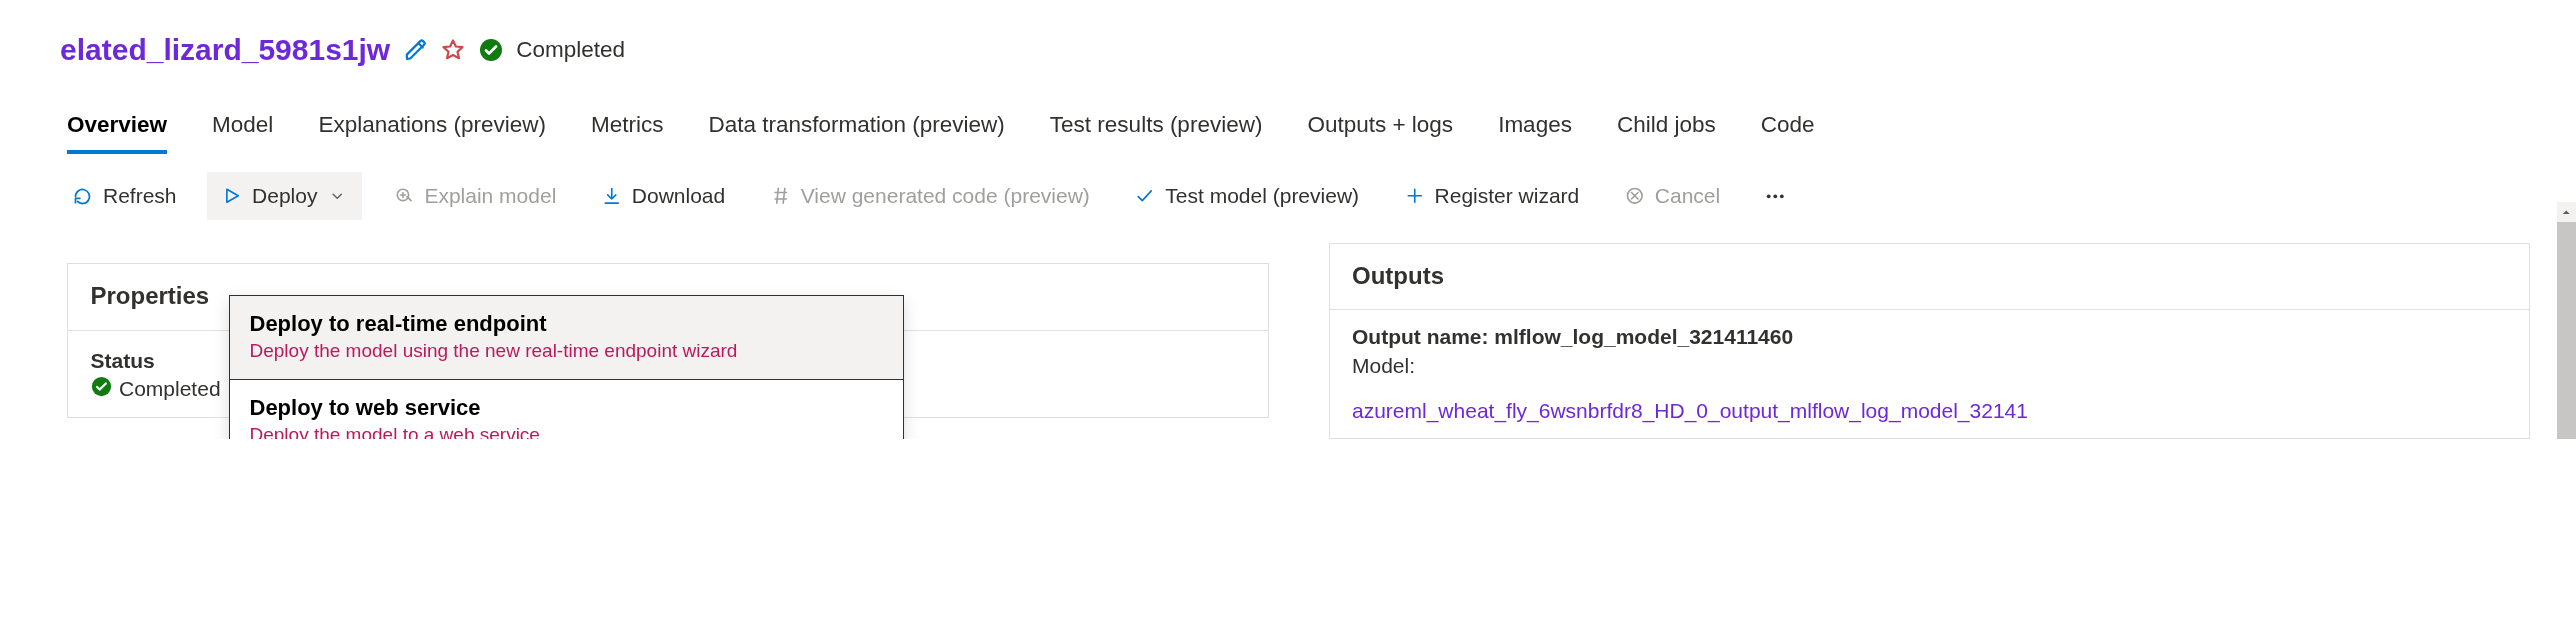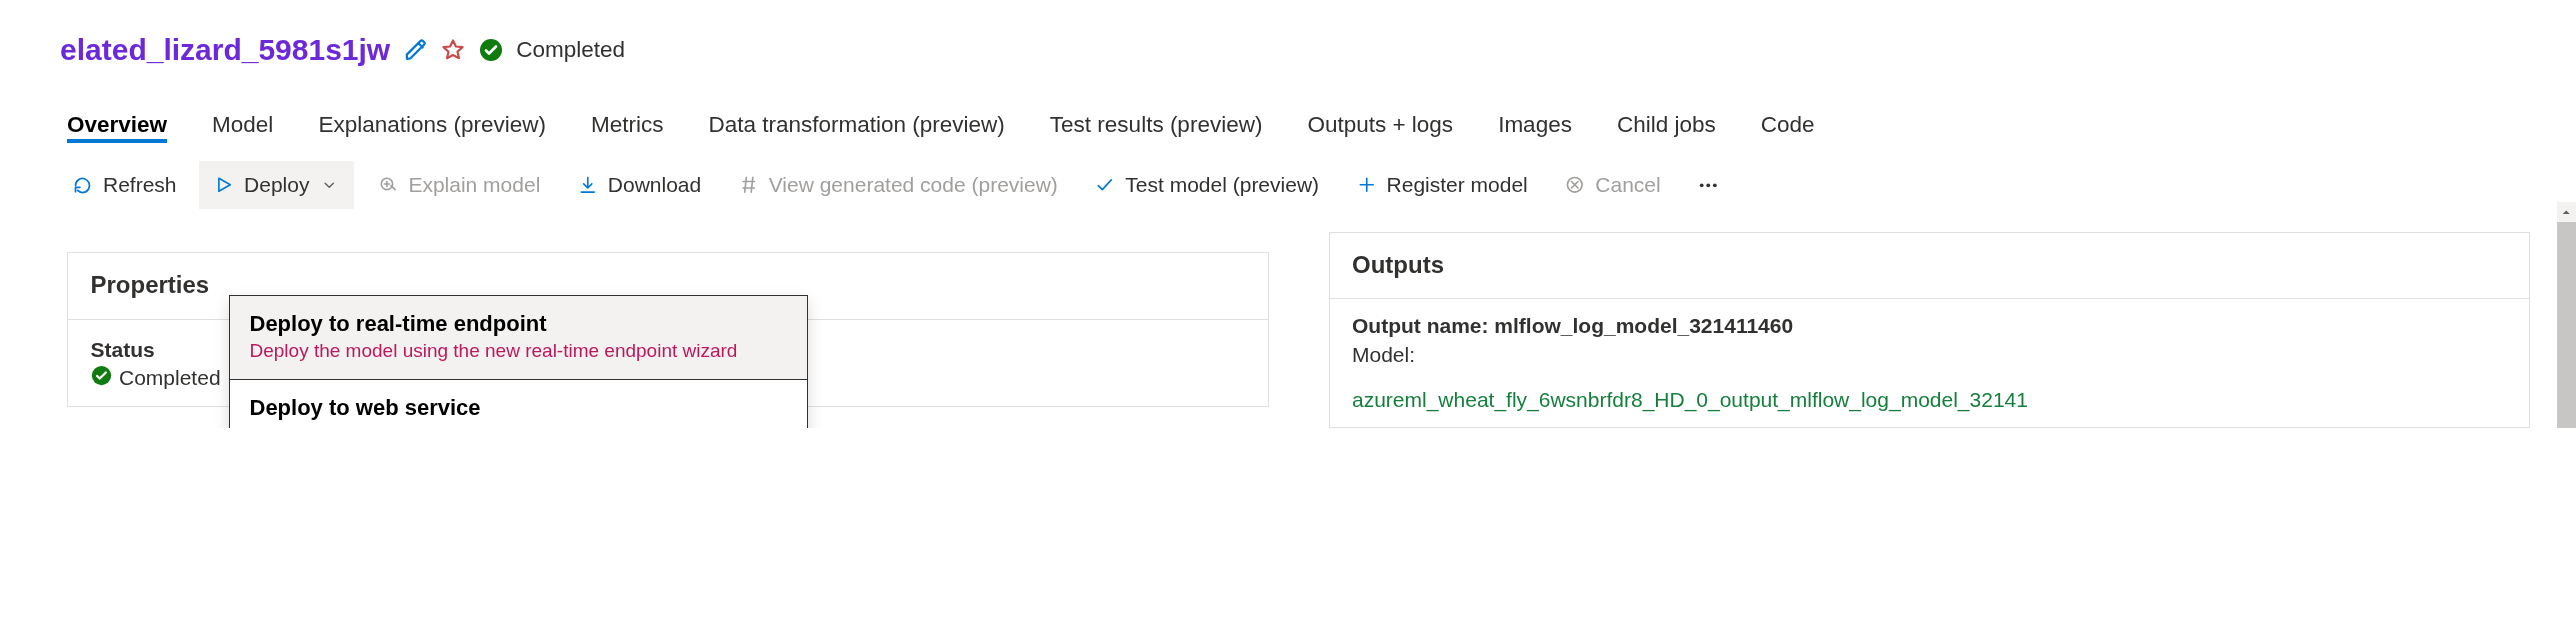--- a/index.html
+++ b/index.html
@@ -22,49 +22,49 @@
       color: #6d28d9;
     }
     .icon-btn { display: inline-flex; align-items: center; justify-content: center; }
     .tabs {
       display: flex;
       gap: 45px;
       padding: 13.5px 0 0 67px;
       border-bottom: none;
       font-size: 22.5px;
     }
-    .tab { padding: 6px 0 1px 0; color: #323130; cursor: pointer; }
+    .tab { padding: 6px 0 12px 0; color: #323130; cursor: pointer; }
     .tab.active {
       color: #000;
       font-weight: 600;
       border-bottom: 4.5px solid #0078d4;
     }
     .toolbar {
       display: flex;
       align-items: center;
-      gap: 9px;
+      gap: 17px;
       padding: 18px 0 19.5px 58px;
       font-size: 21px;
     }
     .tool-item {
       display: inline-flex;
       align-items: center;
       gap: 9px;
       padding: 12px 13.5px;
       cursor: pointer;
       white-space: nowrap;
     }
     .tool-item.disabled { color: #a19f9d; }
     .tool-item.deploy { background: #f3f2f1; }
     .tool-icon { display: inline-flex; width: 22.5px; height: 22.5px; align-items: center; justify-content: center; }
     .dropdown {
       position: absolute;
       left: 229px;
       top: 295px;
-      width: 579px;
+      width: 675px;
       background: #fff;
       border: 1.5px solid #323130;
       box-shadow: 0 6px 15px rgba(0,0,0,.15);
       z-index: 100;
     }
     .dropdown-item {
       padding: 15px 19.5px 16.5px 19.5px;
       cursor: pointer;
     }
     .dropdown-item.hover { background: #f3f2f1; border-bottom: 1.5px solid #323130; }
@@ -85,21 +85,21 @@
       padding: 18px 22.5px 19.5px 22.5px;
       font-size: 24px;
       font-weight: 700;
       border-bottom: 1.5px solid #e1dfdd;
     }
     .card-body { padding: 15px 22.5px; font-size: 21px; }
     .status-row { margin-top: 3px; }
     .status-label { font-weight: 600; margin-bottom: 3px; }
     .status-val { display: flex; align-items: center; gap: 7.5px; }
     .output-name { font-weight: 700; margin-bottom: 4.5px; }
-    .link { color: #15803d; }
+    .link { color: #6d28d9; }
     .scrollbar-track {
       position: absolute;
       right: 0;
       top: 202px;
       width: 19.5px;
       height: 420px;
       background: #f3f2f1;
     }
     .scrollbar-thumb-up {
       width: 19.5px; height: 19.5px;
@@ -206,21 +206,21 @@
         </svg>
     </span>
     <span>Test model (preview)</span>
   </div>
   <div class="tool-item">
     <span class="tool-icon">
       <svg width="19.5" height="19.5" viewBox="0 0 24 24">
           <path d="M12 4v16M4 12h16" stroke="#0078d4" stroke-width="2" fill="none" stroke-linecap="round"></path>
         </svg>
     </span>
-    <span>Register model</span>
+    <span>Register wizard</span>
   </div>
   <div class="tool-item disabled">
     <span class="tool-icon">
       <svg width="19.5" height="19.5" viewBox="0 0 24 24">
           <circle cx="12" cy="12" r="9" stroke="#a19f9d" stroke-width="2" fill="none"></circle>
           <path d="M8 8l8 8M16 8l-8 8" stroke="#a19f9d" stroke-width="2" fill="none" stroke-linecap="round"></path>
         </svg>
     </span>
     <span>Cancel</span>
   </div>

